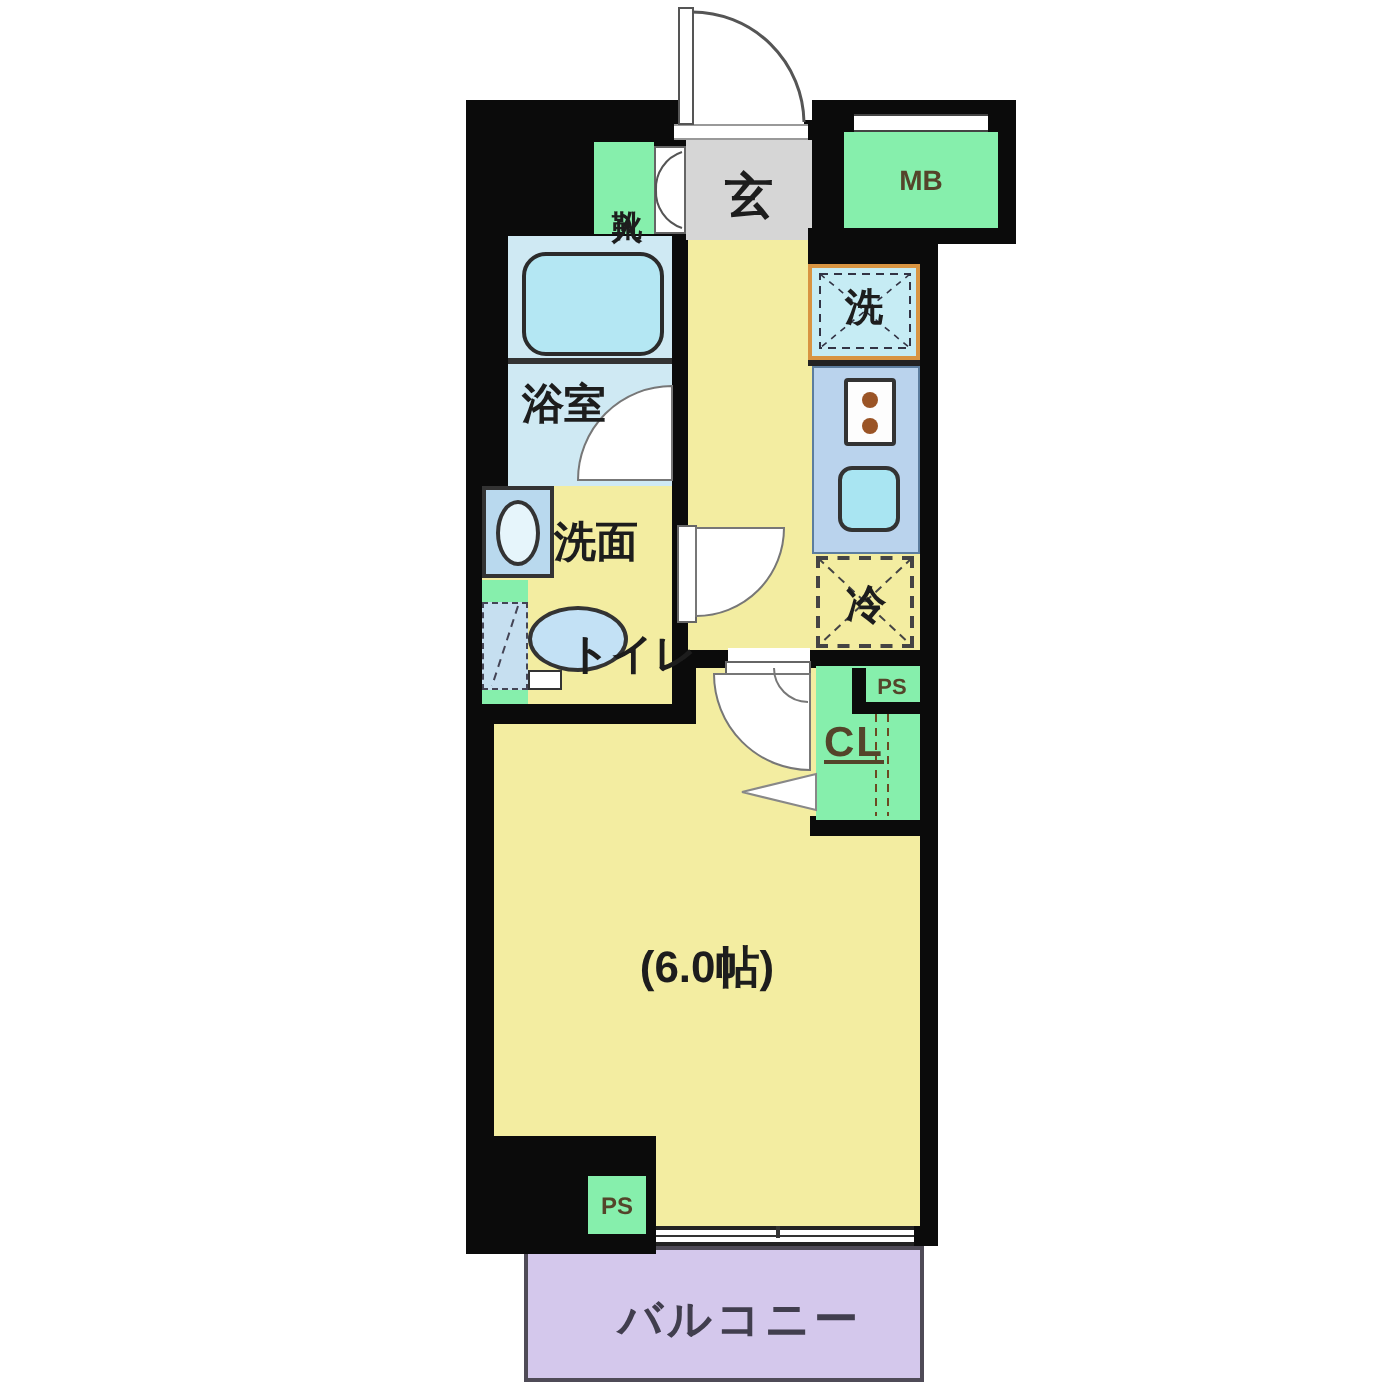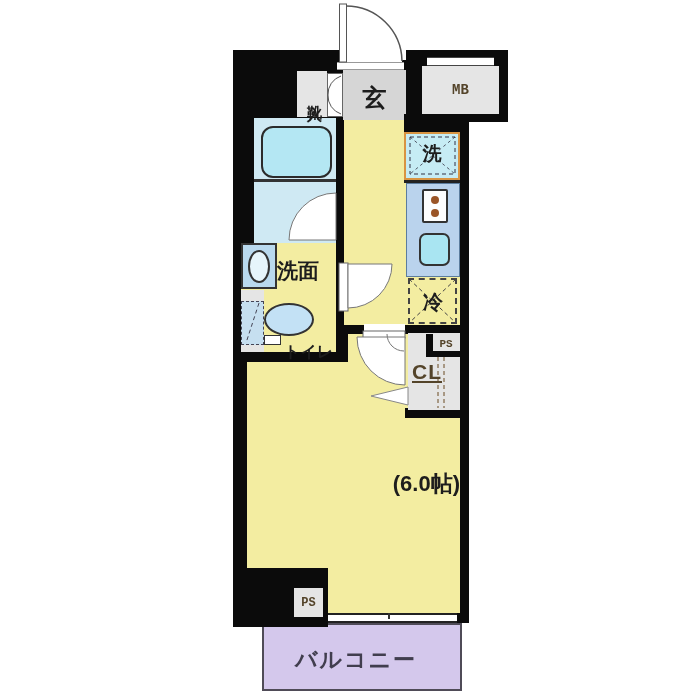--- a/index.html
+++ b/index.html
@@ -1,21 +1,21 @@
 <!DOCTYPE html>
 <html><head>
 <meta charset="utf-8">
 <style>
   html,body{margin:0;padding:0;background:#fff;}
   #stage{position:relative;width:700px;height:700px;background:#ffffff;overflow:hidden;
          font-family:"Liberation Sans","DejaVu Sans",sans-serif;}
   .abs{position:absolute;box-sizing:border-box;}
   .wall{background:#0b0b0b;}
   .floor{background:#f3eda1;}
-  .orange{background:#e5e5e5;font-family:Liberation Mono, monospace;}
+  .orange{background:#86efac;}
   .label{color:#1d1d1d;font-weight:600;white-space:nowrap;}
   .slabel{color:#54442a;font-weight:700;}
   svg{position:absolute;left:0;top:0;pointer-events:none;}
 </style>
 </head>
 <body>
 
 <div id="stage">
 
   <div class="abs wall" style="left:233px;top:50px;width:110px;height:70px;"></div>
@@ -114,21 +114,22 @@
 
     <rect x="410" y="137" width="45" height="37" fill="none" stroke="#334" stroke-dasharray="4 3"></rect>
     <path d="M 410 137 L 455 174 M 455 137 L 410 174" fill="none" stroke="#334" stroke-width="0.8" stroke-dasharray="3 3"></path>
 
     <path d="M 409 279 L 456 323 M 456 279 L 409 323" fill="none" stroke="#444" stroke-dasharray="4 3"></path>
 
     <path d="M 438 357 L 438 408 M 444 357 L 444 408" fill="none" stroke="#6b4a22" stroke-dasharray="4 3"></path>
   </svg>
 
   <div class="abs label" style="left:343px;top:82px;width:63px;text-align:center;font-size:24px;">玄</div>
+  <div class="abs label" style="left:241px;top:188px;width:82px;text-align:center;font-size:21px;">浴室</div>
   <div class="abs label" style="left:277px;top:257px;font-size:21px;">洗面</div>
-  <div class="abs label" style="left:284px;top:342px;font-size:16px;">トイレ</div>
+  <div class="abs label" style="left:284px;top:313px;font-size:21px;">トイレ</div>
   <div class="abs label" style="left:404px;top:141px;width:56px;text-align:center;font-size:19px;">洗</div>
   <div class="abs label" style="left:406px;top:289px;width:54px;text-align:center;font-size:20px;">冷</div>
   <div class="abs slabel" style="left:412px;top:360px;font-size:21px;letter-spacing:1px;text-decoration:underline;">CL</div>
-  <div class="abs label" style="left:247px;top:469px;width:213px;text-align:right;font-size:22px;">(6.0帖)</div>
-  <div class="abs label" style="left:256px;top:645px;width:200px;text-align:center;font-size:22px;color:#413e4e;letter-spacing:2px;">バルコニー</div>
+  <div class="abs label" style="left:247px;top:469px;width:213px;text-align:center;font-size:22px;">(6.0帖)</div>
+  <div class="abs label" style="left:270px;top:645px;width:200px;text-align:center;font-size:22px;color:#413e4e;letter-spacing:2px;">バルコニー</div>
 
 </div>
 
 </body></html>

